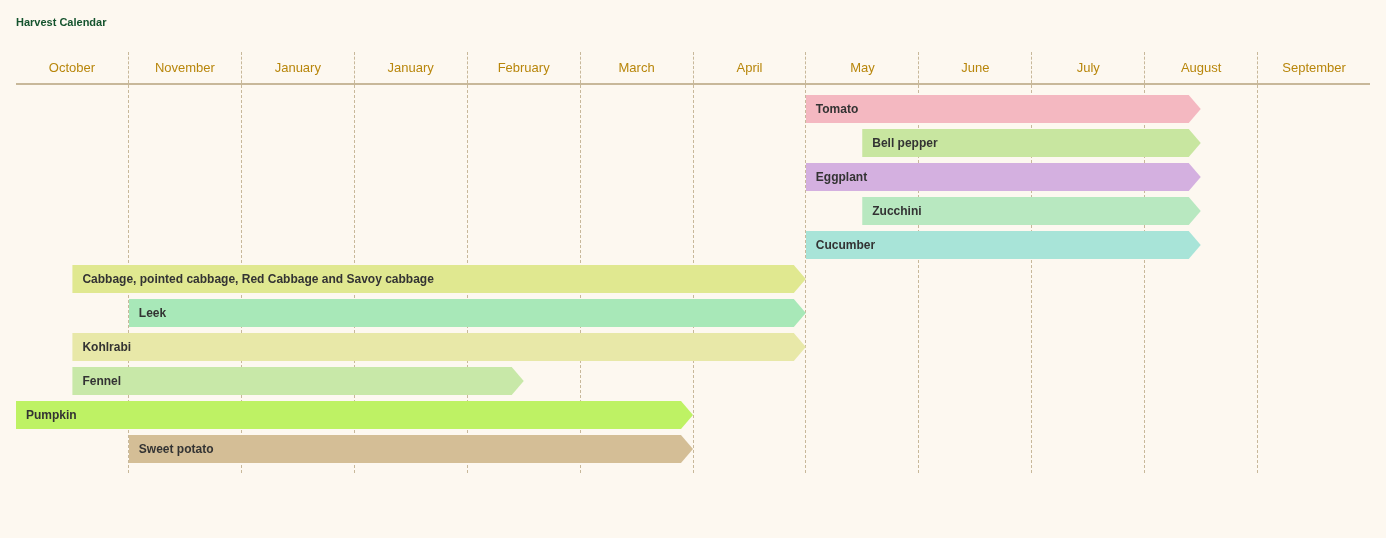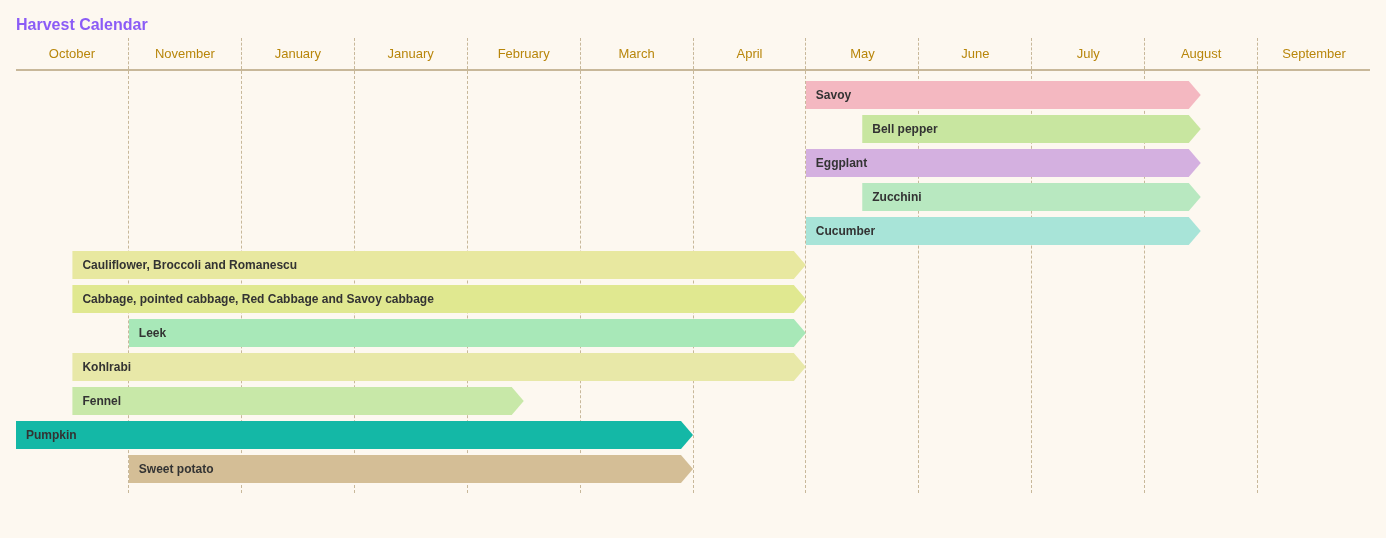--- a/index.html
+++ b/index.html
@@ -6,24 +6,24 @@
     body {
       background: #fdf8f0;
       font-family: Arial, sans-serif;
       font-size: 13px;
       color: #333;
       padding: 16px;
       width: 1386px;
       min-height: 538px;
     }
     .page-title {
-      color: #8b5cf6;
+      color: #14532d;
       font-weight: bold;
-      font-size: 16px;
-      margin-bottom: 4px;
+      font-size: 11px;
+      margin-bottom: 24px;
     }
     .calendar-container {
       width: 100%;
       position: relative;
     }
     .month-header-row {
       display: flex;
       border-bottom: 2px solid #c8b89a;
       margin-bottom: 0;
     }
@@ -117,50 +117,47 @@
         <div class="grid-line"></div>
         <div class="grid-line"></div>
         <div class="grid-line"></div>
         <div class="grid-line"></div>
         <div class="grid-line"></div>
         <div class="grid-line"></div>
         <div class="grid-line"></div>
       </div>
     <div class="bars-container" id="bars-container">
     <div class="bar-row">
-          <div class="bar" style="left: 58.3333%; width: 29.1667%; background-color: rgb(244, 184, 193);">Savoy</div>
+          <div class="bar" style="left: 58.3333%; width: 29.1667%; background-color: rgb(244, 184, 193);">Tomato</div>
         </div>
         <div class="bar-row">
           <div class="bar" style="left: 62.5%; width: 25%; background-color: rgb(200, 230, 160);">Bell pepper</div>
         </div>
         <div class="bar-row">
           <div class="bar" style="left: 58.3333%; width: 29.1667%; background-color: rgb(212, 176, 224);">Eggplant</div>
         </div>
         <div class="bar-row">
           <div class="bar" style="left: 62.5%; width: 25%; background-color: rgb(184, 232, 192);">Zucchini</div>
         </div>
         <div class="bar-row">
           <div class="bar" style="left: 58.3333%; width: 29.1667%; background-color: rgb(168, 228, 216);">Cucumber</div>
         </div>
         <div class="bar-row">
-          <div class="bar" style="left: 4.16667%; width: 54.1667%; background-color: rgb(232, 232, 160);">Cauliflower, Broccoli and Romanescu</div>
-        </div>
-        <div class="bar-row">
           <div class="bar" style="left: 4.16667%; width: 54.1667%; background-color: rgb(224, 232, 144);">Cabbage, pointed cabbage, Red Cabbage and Savoy cabbage</div>
         </div>
         <div class="bar-row">
           <div class="bar" style="left: 8.33333%; width: 50%; background-color: rgb(168, 232, 184);">Leek</div>
         </div>
         <div class="bar-row">
           <div class="bar" style="left: 4.16667%; width: 54.1667%; background-color: rgb(232, 232, 168);">Kohlrabi</div>
         </div>
         <div class="bar-row">
           <div class="bar" style="left: 4.16667%; width: 33.3333%; background-color: rgb(200, 232, 168);">Fennel</div>
         </div>
         <div class="bar-row">
-          <div class="bar" style="left: 0%; width: 50%; background-color: #14b8a6;">Pumpkin</div>
+          <div class="bar" style="left: 0%; width: 50%; background-color: #bef264;">Pumpkin</div>
         </div>
         <div class="bar-row">
           <div class="bar" style="left: 8.33333%; width: 41.6667%; background-color: rgb(212, 190, 150);">Sweet potato</div>
         </div>
       </div>
   </div>
 </div>
 
 </body></html>

